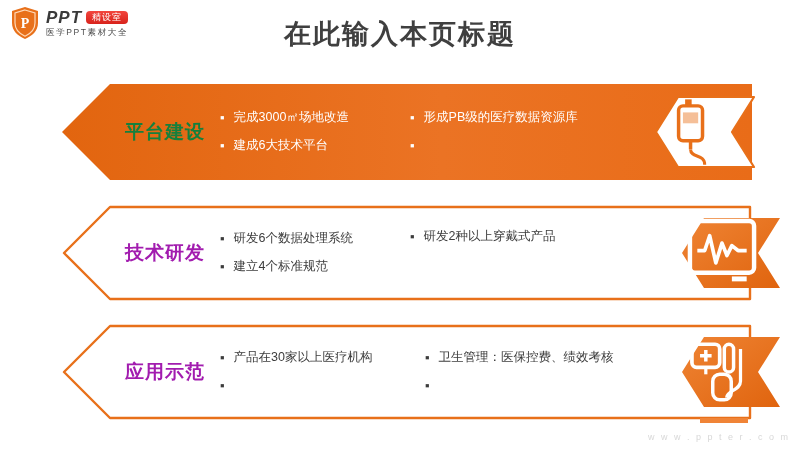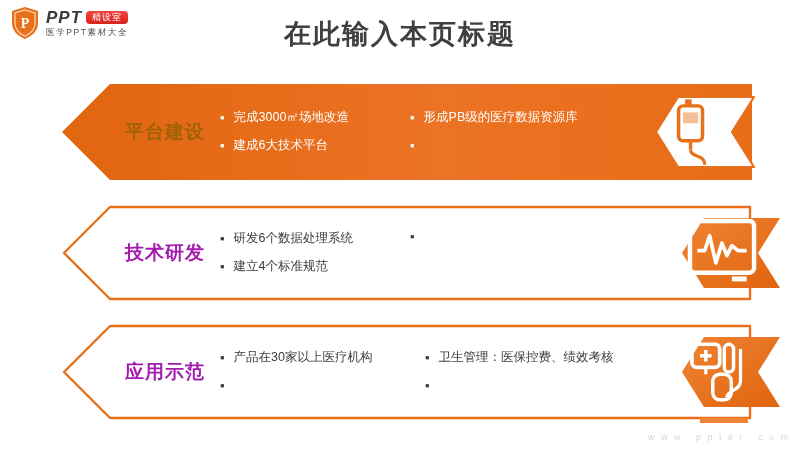--- a/index.html
+++ b/index.html
@@ -49,21 +49,21 @@
   #row-3{ top:324px; }
 
   .row-shape{ position:absolute; inset:0; }
   .row-shape svg{ display:block; width:100%; height:100%; }
 
   .row-heading{
     position:absolute; left:48px; top:0; height:100%;
     width:110px; display:flex; align-items:center; justify-content:center;
     font-size:19px; font-weight:bold; letter-spacing:1px;
   }
-  .row-1 .row-heading{ color:#a16207; }
+  .row-1 .row-heading{ color:#15803d; }
   .row-2 .row-heading,.row-3 .row-heading{ color:#a21caf; }
 
   .bullets{
     position:absolute; top:0; height:100%;
     display:flex; flex-direction:column; justify-content:center; gap:12px;
   }
   .col-a{ left:158px; width:190px; }
   .col-b{ left:348px; width:240px; }
 
   .bullet{ display:flex; align-items:flex-start; gap:9px; font-size:12.5px; line-height:1.2; }
@@ -187,20 +187,21 @@
     </div>
     <div class="bullet">
       <span class="dot">▪</span>
       <span>建立4个标准规范</span>
     </div>
   </div>
 
   <div class="bullets col-b" style="justify-content:flex-start;padding-top:24px;">
     <div class="bullet">
       <span class="dot">▪</span>
+      <span>研发2种以上穿戴式产品</span>
     </div>
   </div>
 
   <div class="icon-chevron" id="icon-2">
     <svg viewBox="0 0 120 74">
       <defs>
         <linearGradient id="g2" x1="0" y1="0" x2="1" y2="1">
           <stop offset="0" stop-color="#EF8434"></stop>
           <stop offset="1" stop-color="#E0640E"></stop>
         </linearGradient>

